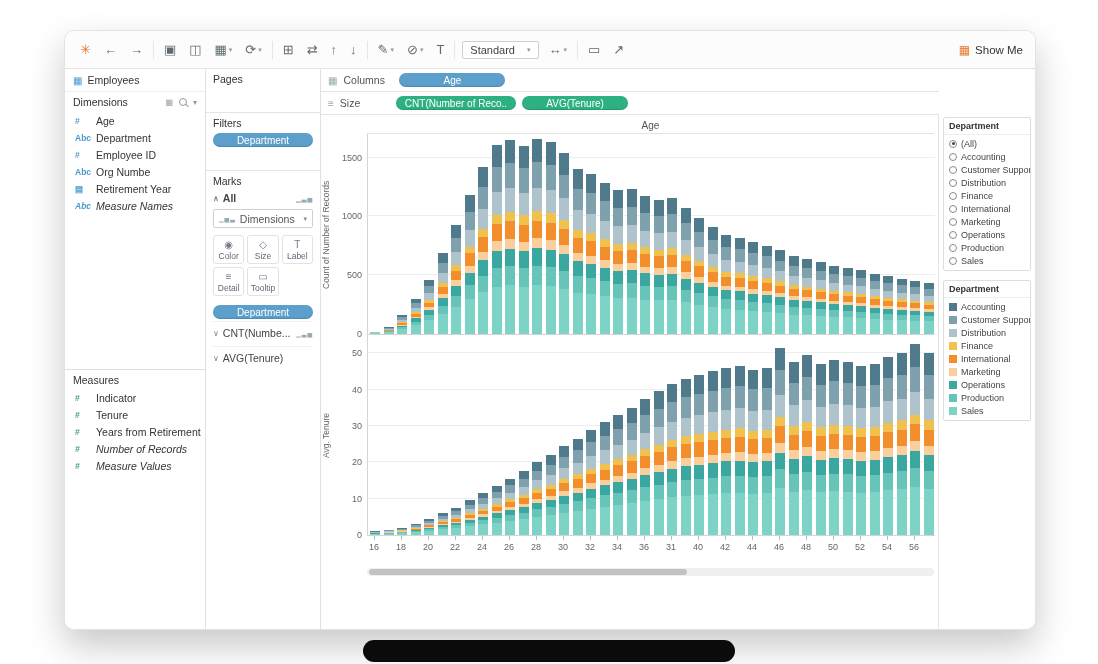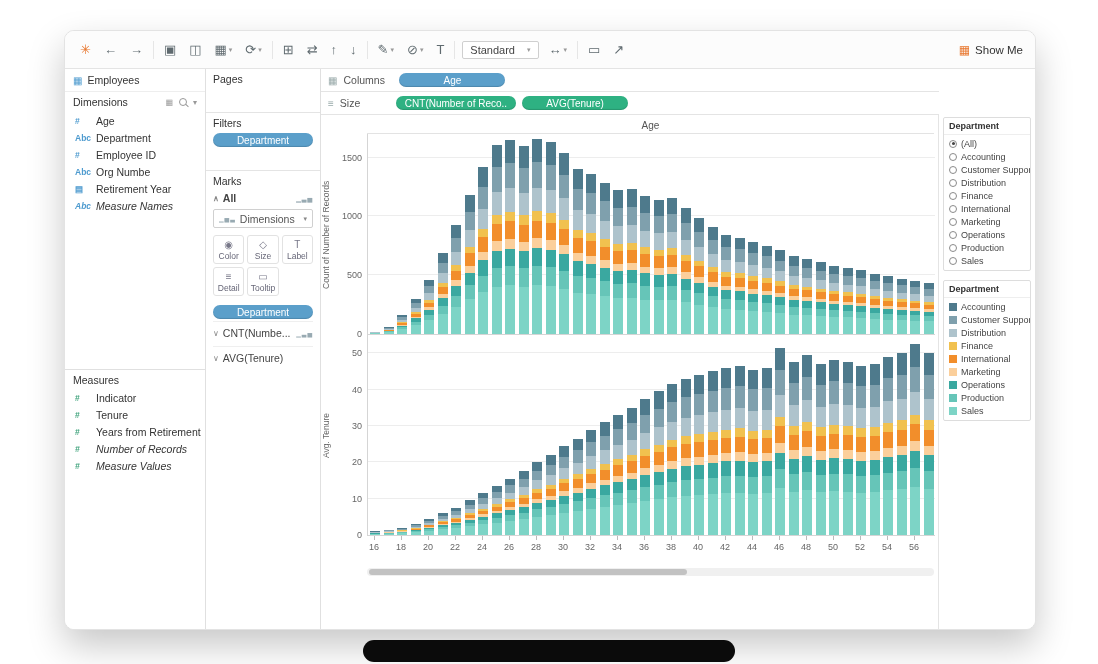--- a/index.html
+++ b/index.html
@@ -1281,21 +1281,21 @@
             <span class="xl" style="left: 169px;">28</span>
             <span class="tick" style="left: 196px;"></span>
             <span class="xl" style="left: 196px;">30</span>
             <span class="tick" style="left: 223px;"></span>
             <span class="xl" style="left: 223px;">32</span>
             <span class="tick" style="left: 250px;"></span>
             <span class="xl" style="left: 250px;">34</span>
             <span class="tick" style="left: 277px;"></span>
             <span class="xl" style="left: 277px; text-align: center;">36</span>
             <span class="tick" style="left: 304px;"></span>
-            <span class="xl" style="left: 304px;">38</span>
+            <span class="xl" style="left: 304px;">31</span>
             <span class="tick" style="left: 331px;"></span>
             <span class="xl" style="left: 331px;">40</span>
             <span class="tick" style="left: 358px;"></span>
             <span class="xl" style="left: 358px;">42</span>
             <span class="tick" style="left: 385px;"></span>
             <span class="xl" style="left: 385px;">44</span>
             <span class="tick" style="left: 412px;"></span>
             <span class="xl" style="left: 412px;">46</span>
             <span class="tick" style="left: 439px;"></span>
             <span class="xl" style="left: 439px;">48</span>

